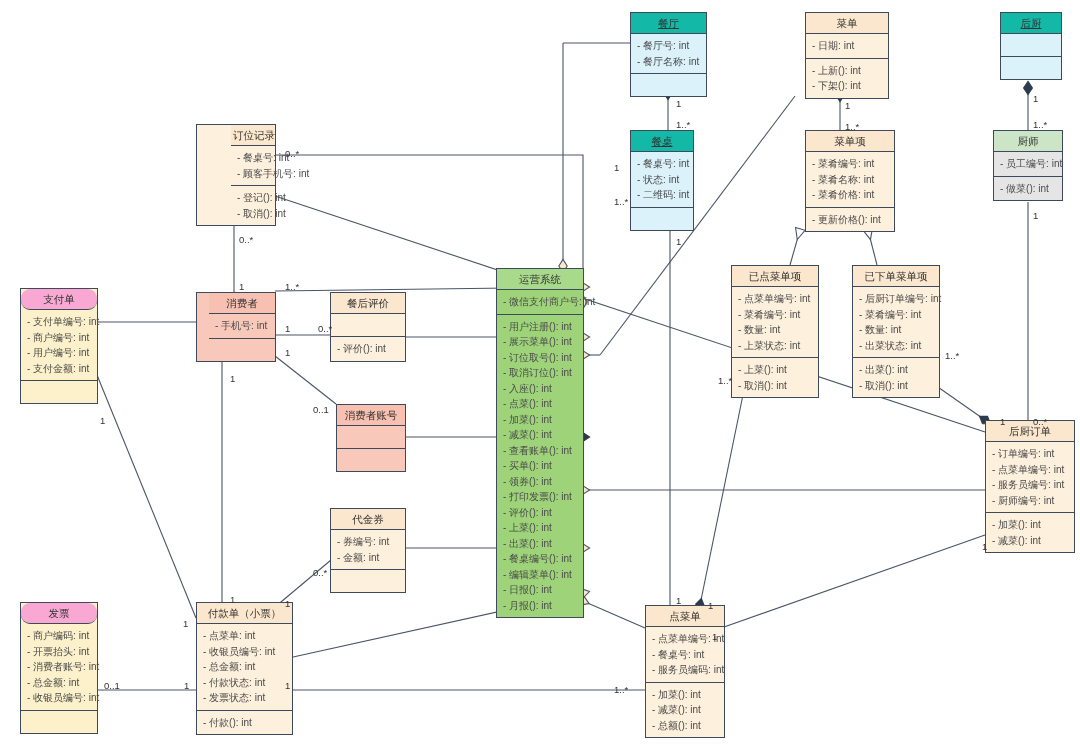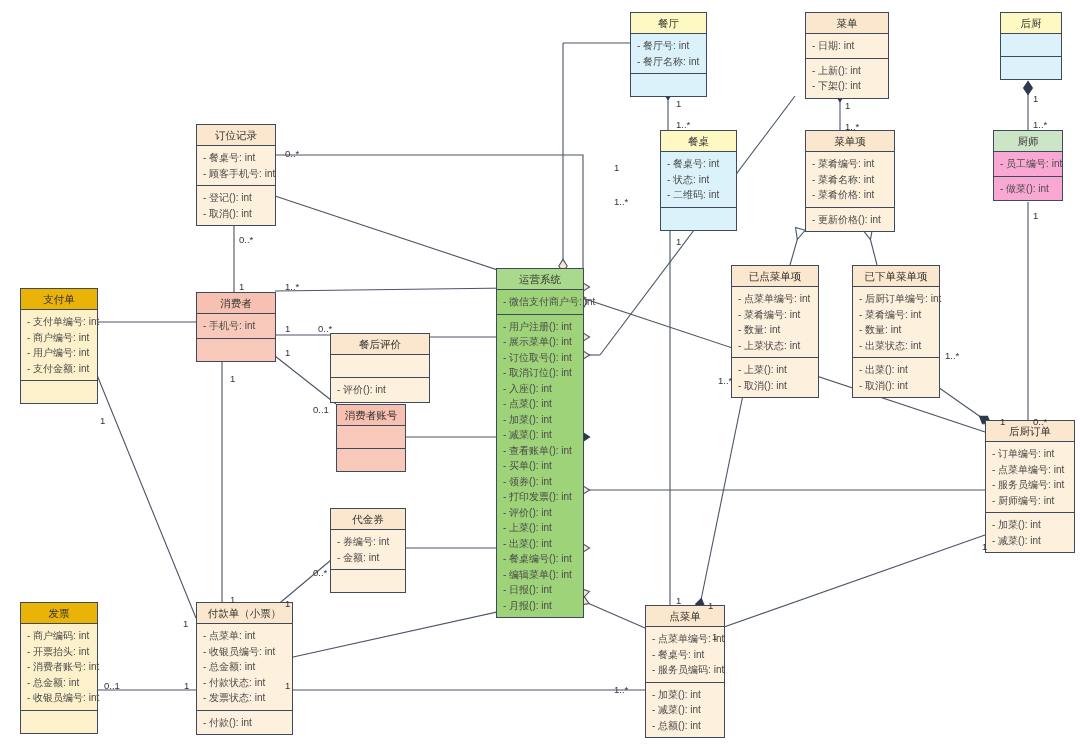--- a/index.html
+++ b/index.html
@@ -55,29 +55,29 @@
     white-space: nowrap;
   }
   .cls .sect.empty {
     height: 22px;
     padding: 0;
   }
   
   .t-tan   { background: #fdf0dc; }
   .t-tan   .hdr { background: #fbe7cd; }
   .t-blue  { background: #dbf2fb; }
-  .t-blue  .hdr { background: #fef9c3; }
+  .t-blue  .hdr { background: #14b8a6; text-decoration: underline; }
   .t-pink  { background: #f8c8ba; }
   .t-pink  .hdr { background: #f8c0b1; }
   .t-green { background: #9ed37a; }
   .t-green .hdr { background: #a9d98a; }
-  .t-mint  { background: #f9a8d4; }
+  .t-mint  { background: #e5e5e5; }
   .t-mint  .hdr { background: #cbe5c6; }
   .t-cream { background: #fcf1cb; }
-  .t-cream .hdr { background: #eab308; }
+  .t-cream .hdr { background: #f9a8d4; border-radius: 9px; }
 
   .mlabel {
     position: absolute;
     font-size: 9.5px;
     color: #333333;
     white-space: nowrap;
     z-index: 6;
   }
 </style>
 </head>
@@ -171,21 +171,21 @@
 
   <div class="cls t-blue" style="left:630px; top:12px; width:77px;">
     <div class="hdr">餐厅</div>
     <div class="sect">
       <div class="row">- 餐厅号: int</div>
       <div class="row">- 餐厅名称: int</div>
     </div>
     <div class="sect empty"></div>
   </div>
 
-  <div class="cls t-blue" style="left:660px; top:130px; width:77px;">
+  <div class="cls t-blue" style="left:630px; top:130px; width:64px;">
     <div class="hdr">餐桌</div>
     <div class="sect">
       <div class="row">- 餐桌号: int</div>
       <div class="row">- 状态: int</div>
       <div class="row">- 二维码: int</div>
     </div>
     <div class="sect empty"></div>
   </div>
 
   <div class="cls t-tan" style="left:805px; top:12px; width:84px;">
@@ -220,41 +220,41 @@
   <div class="cls t-mint" style="left:993px; top:130px; width:70px;">
     <div class="hdr">厨师</div>
     <div class="sect">
       <div class="row">- 员工编号: int</div>
     </div>
     <div class="sect">
       <div class="row">- 做菜(): int</div>
     </div>
   </div>
 
-  <div class="cls t-tan" style="left:196px; top:124px; width:80px;">
+  <div class="cls t-tan" style="left:196px; top:124px; width:80px;padding-left:34px;">
     <div class="hdr">订位记录</div>
     <div class="sect">
       <div class="row">- 餐桌号: int</div>
       <div class="row">- 顾客手机号: int</div>
     </div>
     <div class="sect">
       <div class="row">- 登记(): int</div>
       <div class="row">- 取消(): int</div>
     </div>
   </div>
 
-  <div class="cls t-pink" style="left:196px; top:292px; width:80px;">
+  <div class="cls t-pink" style="left:196px; top:292px; width:80px;padding-left:12px;">
     <div class="hdr">消费者</div>
     <div class="sect">
       <div class="row">- 手机号: int</div>
     </div>
     <div class="sect empty"></div>
   </div>
 
-  <div class="cls t-tan" style="left:330px; top:292px; width:100px;margin-top:41px;">
+  <div class="cls t-tan" style="left:330px; top:292px; width:76px;">
     <div class="hdr">餐后评价</div>
     <div class="sect empty"></div>
     <div class="sect">
       <div class="row">- 评价(): int</div>
     </div>
   </div>
 
   <div class="cls t-pink" style="left:336px; top:404px; width:70px;">
     <div class="hdr">消费者账号</div>
     <div class="sect empty"></div>

